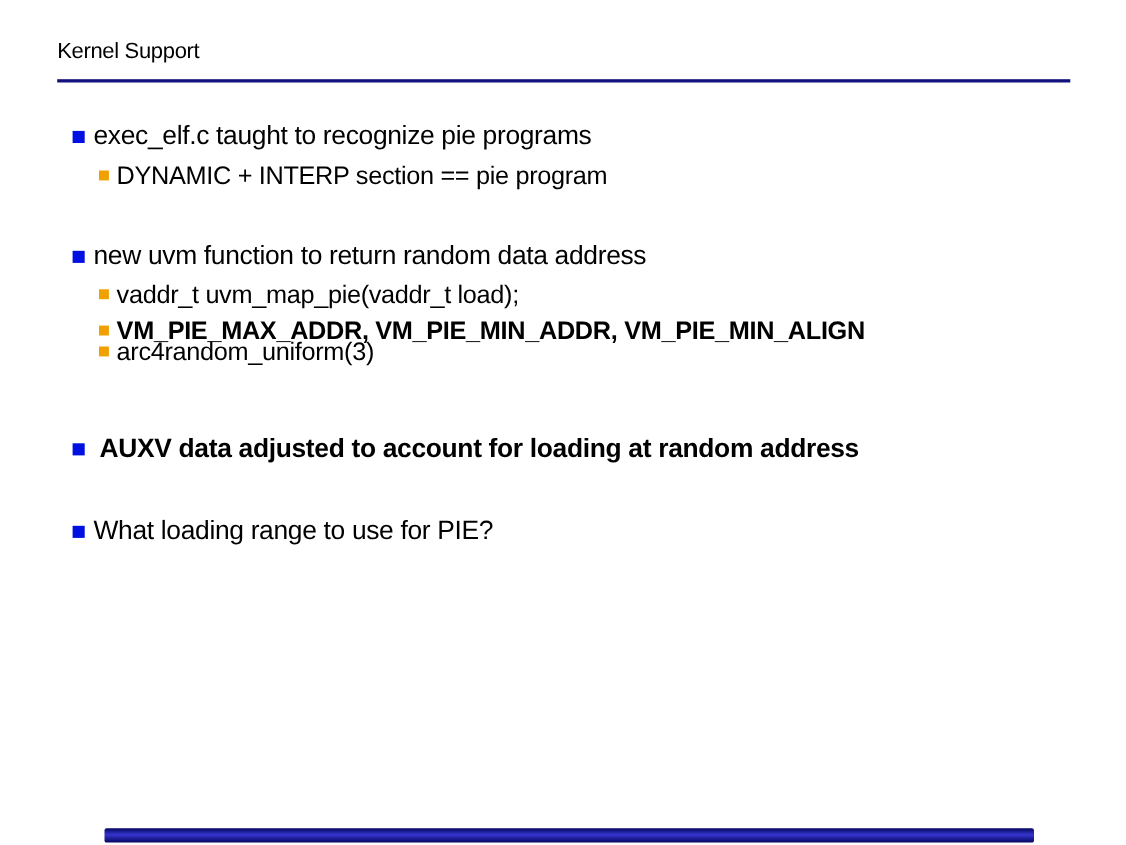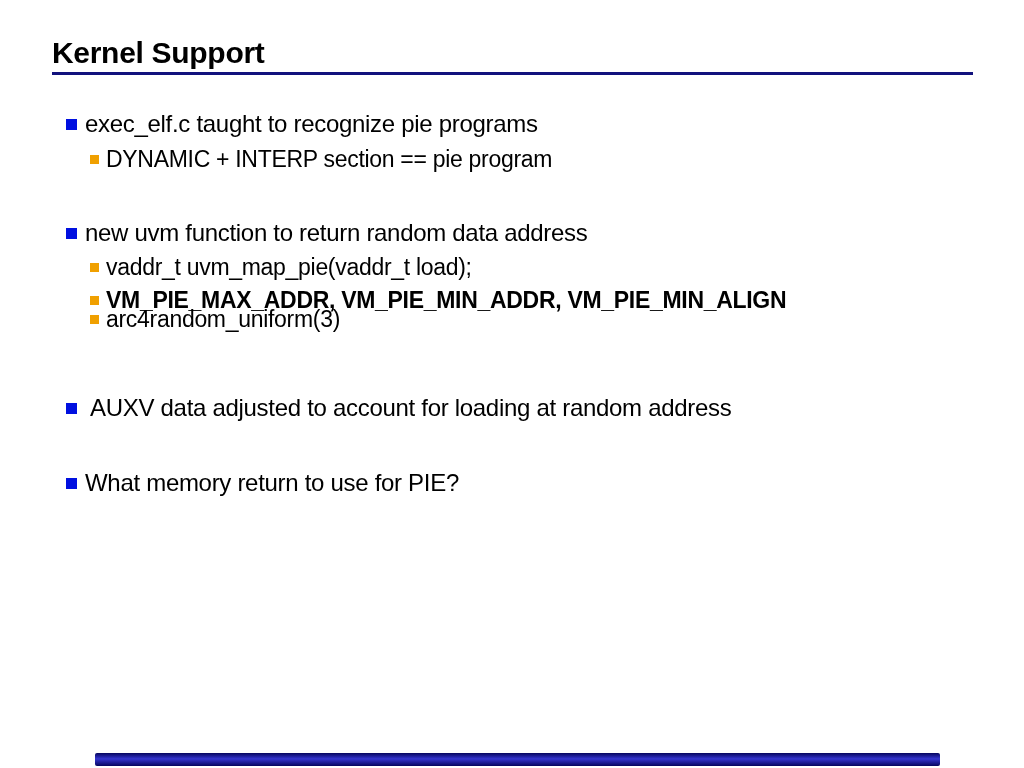--- a/index.html
+++ b/index.html
@@ -19,22 +19,22 @@
     height: 768px;
     background: var(--background);
     font-family: "Liberation Sans", sans-serif;
     color: var(--text);
     overflow: hidden;
   }
   .slide-title {
     position: absolute;
     left: 52px;
     top: 36px;
-    font-size: 30px;
-    font-weight: 700;
+    font-size: 20px;
+    font-weight: 400;
     letter-spacing: -0.3px;
     color: var(--text);
     white-space: pre;
   }
   .title-rule {
     position: absolute;
     left: 52px;
     top: 72px;
     width: 921px;
     height: 3px;
@@ -55,21 +55,21 @@
     margin-top: 1px;
   }
   .l1 .sq { width: 11px; height: 11px; background: var(--bullet-l1); margin-right: 8px; }
   .l2 .sq { width: 9px;  height: 9px;  background: var(--bullet-l2); margin-right: 7px; }
   .r1 { top: 110px; text-align: right; }
   .r2 { top: 146px; justify-content: space-between; }
   .r3 { top: 219px; }
   .r4 { top: 254px; }
   .r5 { top: 287px; font-weight: bold; }
   .r6 { top: 306px; }
-  .r7 { top: 394px; }
+  .r7 { top: 394px; font-weight: bold; }
   .r8 { top: 469px; }
   .footer-bar {
     position: absolute;
     left: 95px;
     top: 753px;
     width: 845px;
     height: 13px;
     border-radius: 2px;
     background: linear-gradient(180deg, var(--footer-dark) 0%, var(--footer-mid) 45%, var(--footer-dark) 100%);
   }
@@ -110,16 +110,16 @@
   <span class="bullet-text">arc4random_uniform(3)</span>
 </div>
 
 <div class="row l1 r7">
   <span class="sq"></span>
   <span class="bullet-text"> AUXV data adjusted to account for loading at random address</span>
 </div>
 
 <div class="row l1 r8">
   <span class="sq"></span>
-  <span class="bullet-text">What memory return to use for PIE?</span>
+  <span class="bullet-text">What loading range to use for PIE?</span>
 </div>
 
 <div class="footer-bar"></div>
 
 </body></html>

